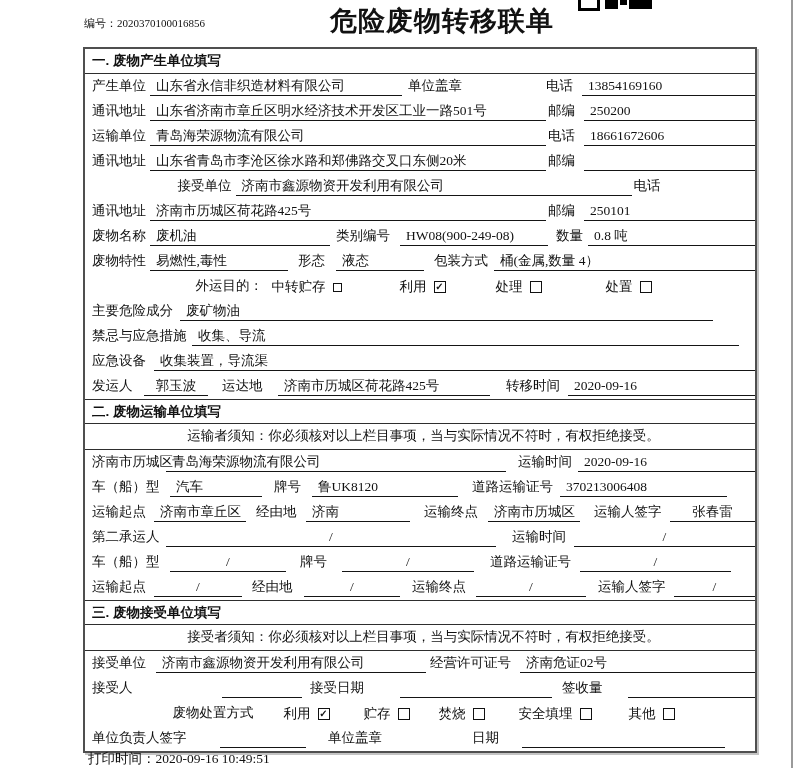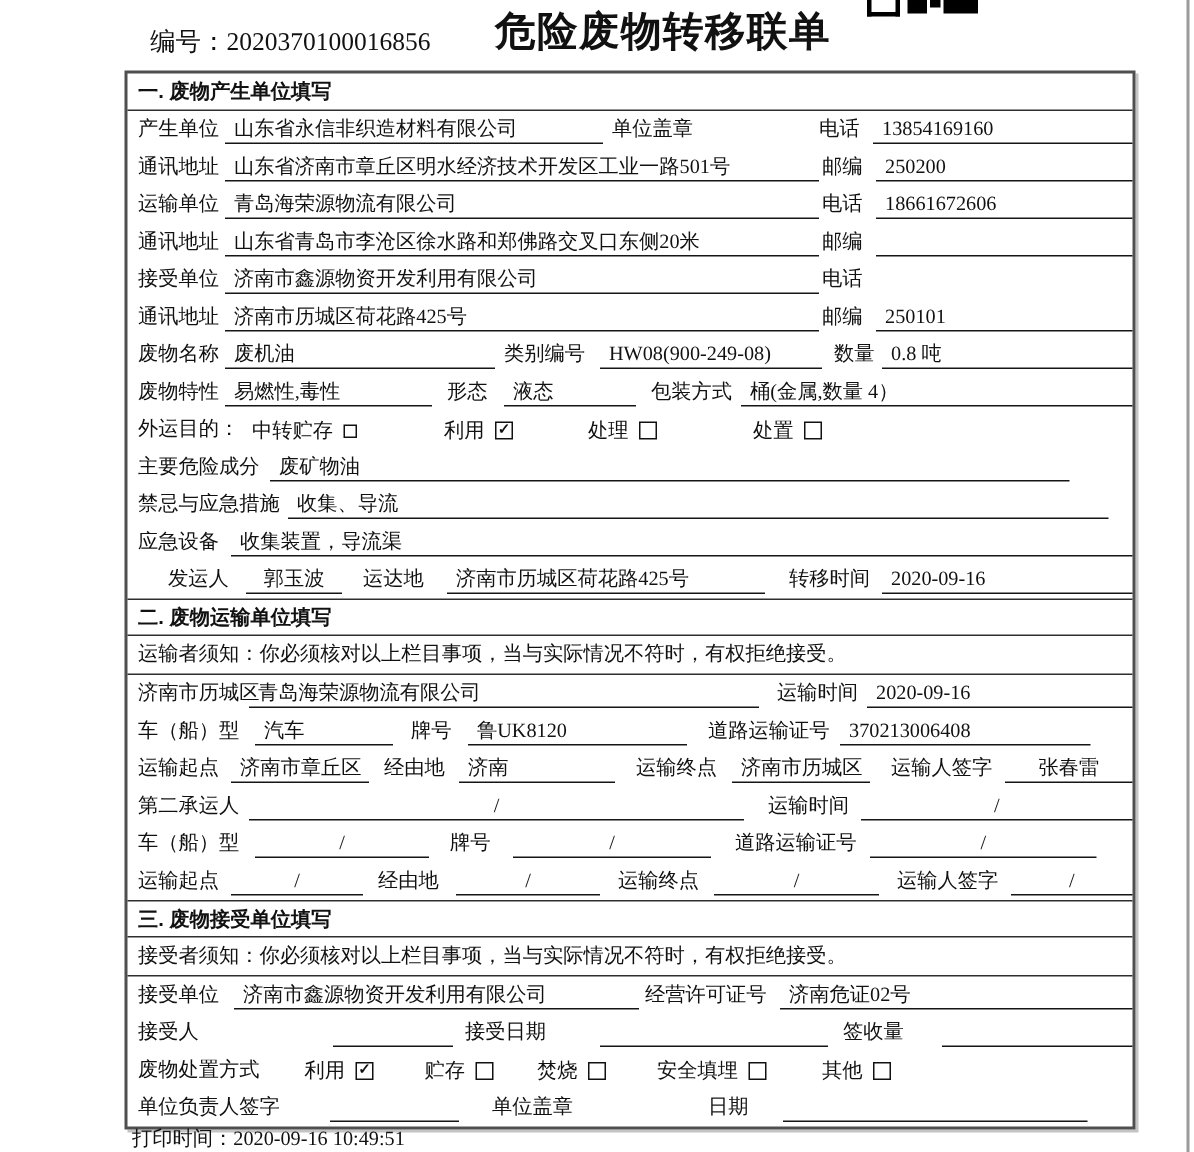--- a/index.html
+++ b/index.html
@@ -1,21 +1,21 @@
 <!DOCTYPE html>
 <html><head>
 <meta charset="utf-8">
 <style>
   html,body{margin:0;padding:0}
   body{
     width:796px;height:768px;position:relative;background:#ffffff;
     font-family:"Liberation Serif","DejaVu Serif",serif;color:#111;overflow:hidden;
   }
   .page-edge{position:absolute;left:791px;top:0;width:2px;height:768px;background:#9a9a9a}
-  .serial{position:absolute;left:100px;top:16px;font-size:17px;white-space:nowrap}
+  .serial{position:absolute;left:84px;top:16px;font-size:11px;white-space:nowrap}
   .title{
     position:absolute;left:330px;top:3px;font-size:27px;font-weight:bold;letter-spacing:1px;
     font-family:"Liberation Sans","DejaVu Sans",sans-serif;white-space:nowrap;
   }
   .qr{position:absolute;left:578px;top:0;height:11px;width:76px}
   .qr div{position:absolute;top:0}
   .qr .b1{left:0;width:22px;height:11px;border:3px solid #000;border-top:none;box-sizing:border-box;background:#fff}
   .qr .b2{left:27px;width:13px;height:9px;background:#000}
   .qr .b3{left:42px;width:7px;height:5px;background:#000}
   .qr .b4{left:51px;width:23px;height:9px;background:#000}
@@ -24,21 +24,21 @@
     border:2.5px solid #4f4f4f;box-shadow:2px 2px 0 #c4c4c4;background:#fff;
   }
   .sec-h{
     height:25px;box-sizing:border-box;border-bottom:1.6px solid #2e2e2e;
     font-family:"Liberation Sans","DejaVu Sans",sans-serif;font-weight:bold;font-size:13.5px;
     padding:5px 0 0 7px;line-height:1;
   }
   .sec + .sec .sec-h{border-top:1.6px solid #2e2e2e}
   .row{
     display:flex;align-items:flex-end;height:25px;box-sizing:border-box;
-    padding:0 0 3px 7px;font-size:13.5px;line-height:1.15;white-space:nowrap;
+    padding:0 0 3px 7px;font-size:13.5px;line-height:1.15;white-space:nowrap;justify-content:center;
   }
   .row.notice{height:26px;border-bottom:1.6px solid #2e2e2e;align-items:center;padding-top:1px;padding-bottom:1px}
   .lbl{flex:0 0 auto;white-space:nowrap;padding-bottom:2px}
   .val{
     flex:0 0 auto;border-bottom:1.2px solid #151515;padding:0 2px 1px 6px;
     white-space:nowrap;box-sizing:border-box;min-height:16px;
   }
   .val.c{text-align:center;padding-left:2px}
   .val.grow{flex:1 1 auto}
   .cbf{display:flex;align-items:center;flex:0 0 auto;box-sizing:border-box;padding-bottom:1px}
@@ -144,21 +144,21 @@
       </div>
       <div class="row">
         <span class="lbl" style="flex-basis: 100px; width: 100px;">禁忌与应急措施</span>
         <span class="val grow" style="margin-right: 16px;">收集、导流</span>
       </div>
       <div class="row">
         <span class="lbl" style="flex-basis: 62px; width: 62px;">应急设备</span>
         <span class="val grow">收集装置，导流渠</span>
       </div>
       <div class="row">
-        <span class="lbl" style="flex-basis: 46px; width: 46px; margin-left: 20px;">发运人</span>
+        <span class="lbl" style="flex-basis: 46px; width: 46px;">发运人</span>
         <span class="val c" style="flex-basis: 64px; width: 64px; margin-left: 6px;">郭玉波</span>
         <span class="lbl" style="flex-basis: 48px; width: 48px; margin-left: 14px;">运达地</span>
         <span class="val" style="flex-basis: 212px; width: 212px; margin-left: 8px;">济南市历城区荷花路425号</span>
         <span class="lbl" style="flex-basis: 56px; width: 56px; margin-left: 16px;">转移时间</span>
         <span class="val grow" style="margin-left: 6px;">2020-09-16</span>
       </div>
     </div>
     <div class="sec">
       <div class="sec-h">二. 废物运输单位填写</div>
       <div class="row notice">

